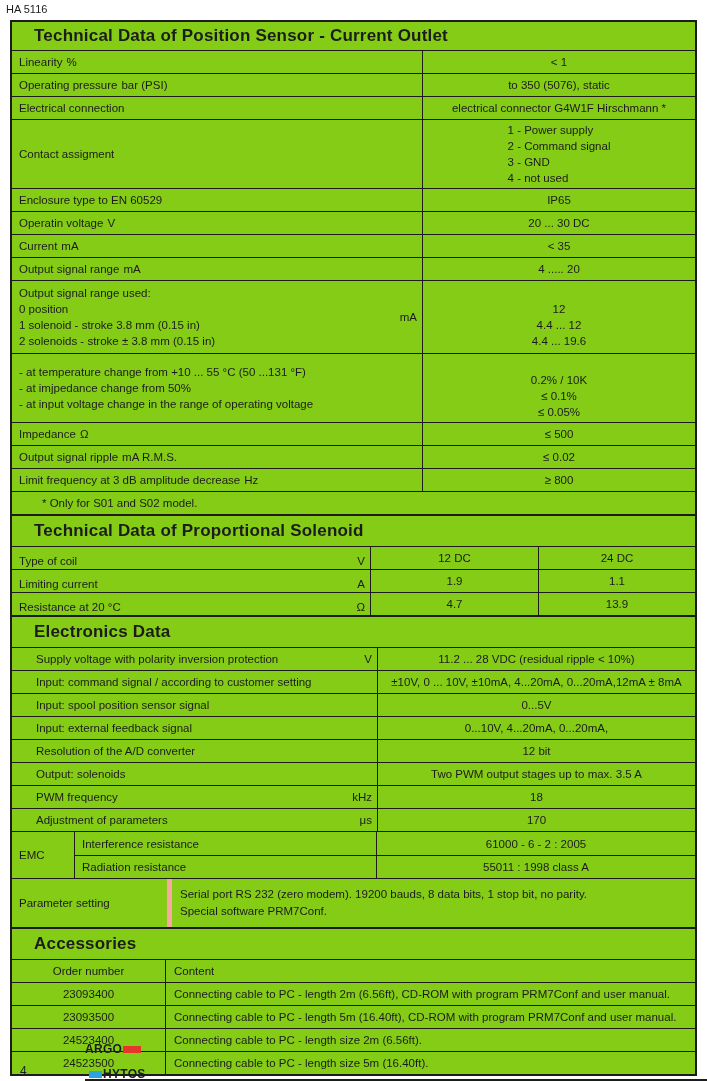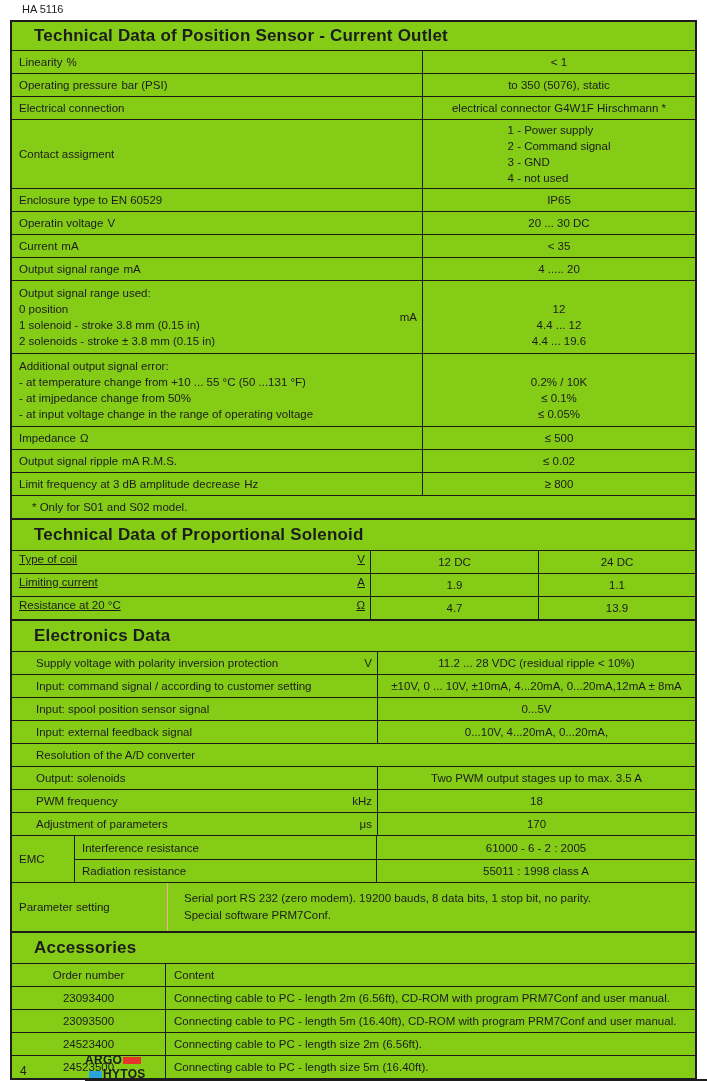--- a/index.html
+++ b/index.html
@@ -3,21 +3,21 @@
 <meta charset="utf-8">
 <style>
   * { box-sizing: border-box; margin: 0; padding: 0; }
   html, body { background: #ffffff; }
   body {
     width: 707px; height: 1081px;
     position: relative; overflow: hidden;
     font-family: "Liberation Sans", sans-serif;
     color: #1c1c1c;
   }
-  .doc-code { position: absolute; top: 3px; left: 22px; font-size: 11px; }
+  .doc-code { position: absolute; top: 3px; left: 6px; font-size: 11px; }
   .sheet {
     position: absolute; top: 20px; left: 10px; width: 687px;
     border: 2px solid #1c1c1c; background: #84cc16;
   }
   .sec-title {
     font-weight: bold; font-size: 17px; letter-spacing: 0.2px;
     padding: 5px 0 5px 22px; border-top: 2px solid #1c1c1c;
     display: flex; align-items: center; min-height: 32px;
   }
   .sec-title.first { border-top: none; min-height: 28px; padding-top: 3px; padding-bottom: 3px; }
@@ -29,48 +29,48 @@
   
   .cl  { width: 410px; display: flex; align-items: center; padding: 2px 5px 2px 7px; }
   .cl3 { width: 365px; display: flex; justify-content: space-between; align-items: center; padding: 2px 5px 2px 24px; }
   .cv  { flex: 1; border-left: 1px solid #1c1c1c; display: flex; align-items: center; justify-content: center; text-align: center; padding: 2px 4px; }
   .unit { white-space: nowrap; padding-left: 4px; }
   .lblstack { flex: 1; padding: 2px 0; }
   .lblstack > div, .stack > div { min-height: 16px; line-height: 16px; }
   .stack.left  { text-align: left; }
   .stack.center{ text-align: center; }
   
-  .cl2 { width: 358px; display: flex; justify-content: space-between; align-items: flex-start; padding: 2px 5px 2px 7px; text-decoration: underline; }
+  .cl2 { width: 358px; display: flex; justify-content: space-between; align-items: flex-end; padding: 2px 5px 2px 7px; }
   .cv1 { width: 168px; border-left: 1px solid #1c1c1c; display: flex; align-items: center; justify-content: center; text-align: center; }
   .cv2 { flex: 1; border-left: 1px solid #1c1c1c; display: flex; align-items: center; justify-content: center; text-align: center; }
   
   .emc-cell  { width: 62px; display: flex; align-items: center; padding-left: 7px; }
   .emc-right { flex: 1; border-left: 1px solid #1c1c1c; display: flex; flex-direction: column; }
   .emc-row   { display: flex; min-height: 23px; align-items: stretch; }
   .emc-row + .emc-row { border-top: 1px solid #1c1c1c; }
   .emc-sub   { width: 301px; display: flex; align-items: center; padding-left: 7px; }
   .emc-val   { flex: 1; border-left: 1px solid #1c1c1c; display: flex; align-items: center; justify-content: center; text-align: left; }
   
   .param-label { width: 155px; display: flex; align-items: center; padding-left: 7px; }
-  .param-val   { flex: 1; border-left: 1px solid #fca5a5; padding: 7px 16px; display: flex; flex-direction: column; justify-content: flex-end; }
+  .param-val   { flex: 1; border-left: 5px solid #fca5a5; padding: 7px 8px; display: flex; flex-direction: column; justify-content: flex-end; }
   .param-val > div { line-height: 17px; min-height: 17px; }
   .row.param { min-height: 49px; }
   
   .acc-order   { width: 153px; display: flex; align-items: center; justify-content: center; text-align: center; }
   .acc-content { flex: 1; border-left: 1px solid #1c1c1c; display: flex; align-items: center; padding: 2px 4px 2px 8px; }
   
-  .footnote { border-top: 1px solid #1c1c1c; min-height: 23px; display: flex; align-items: center; padding-left: 20px; font-size: 11.5px; }
+  .footnote { border-top: 1px solid #1c1c1c; min-height: 23px; display: flex; align-items: center; padding-left: 30px; font-size: 11.5px; }
   
   .row.tall { min-height: 68px; }
   .row.contact { min-height: 69px; }
   
   .page-num { position: absolute; left: 20px; bottom: 3px; font-size: 12px; }
   .logo { position: absolute; left: 85px; bottom: 3px; }
   .logo-row { display: flex; align-items: center; height: 8px; }
-  .logo-row.second { margin-top: 6px; padding-left: 4px; text-align: center; }
+  .logo-row.second { margin-top: 17px; padding-left: 4px; text-align: center; }
   .logo-text { font-size: 12px; font-weight: bold; line-height: 8px; letter-spacing: 0.3px; }
   .logo-red  { width: 18px; height: 7px; margin-left: 1px; background: #e6352b; }
   .logo-blue { width: 13px; height: 7px; margin-right: 1px; background: #2aa5dc; }
   .bottom-line { position: absolute; left: 85px; right: 0; bottom: 0; height: 2px; background: #1c1c1c; }
 </style>
 </head>
 <body>
 
 <div class="doc-code">HA 5116</div>
 
@@ -160,21 +160,20 @@
         <div>12</div>
         <div>4.4 ... 12</div>
         <div>4.4 ... 19.6</div>
       </div>
     </div>
   </div>
 
   <div class="row tall">
     <div class="cl">
       <div class="lblstack">
-        <div>Additional output signal error:</div>
         <div>- at temperature change from +10 ... 55 °C (50 ...131 °F)</div>
         <div>- at imjpedance change from 50%</div>
         <div>- at input voltage change in the range of operating voltage</div>
       </div>
       <span class="unit"></span>
     </div>
     <div class="cv">
       <div class="stack center">
         <div></div>
         <div>0.2% / 10K</div>
@@ -263,20 +262,21 @@
         <span>Input: external feedback signal</span>
         <span class="unit"></span>
       </div>
     <div class="cv">0...10V, 4...20mA, 0...20mA,</div>
   </div>
   <div class="row">
     <div class="cl3">
         <span>Resolution of the A/D converter</span>
         <span class="unit"></span>
       </div>
+    <div class="cv">12 bit</div>
   </div>
   <div class="row">
     <div class="cl3">
         <span>Output: solenoids</span>
         <span class="unit"></span>
       </div>
     <div class="cv">Two PWM output stages up to max. 3.5 A</div>
   </div>
   <div class="row">
     <div class="cl3">

